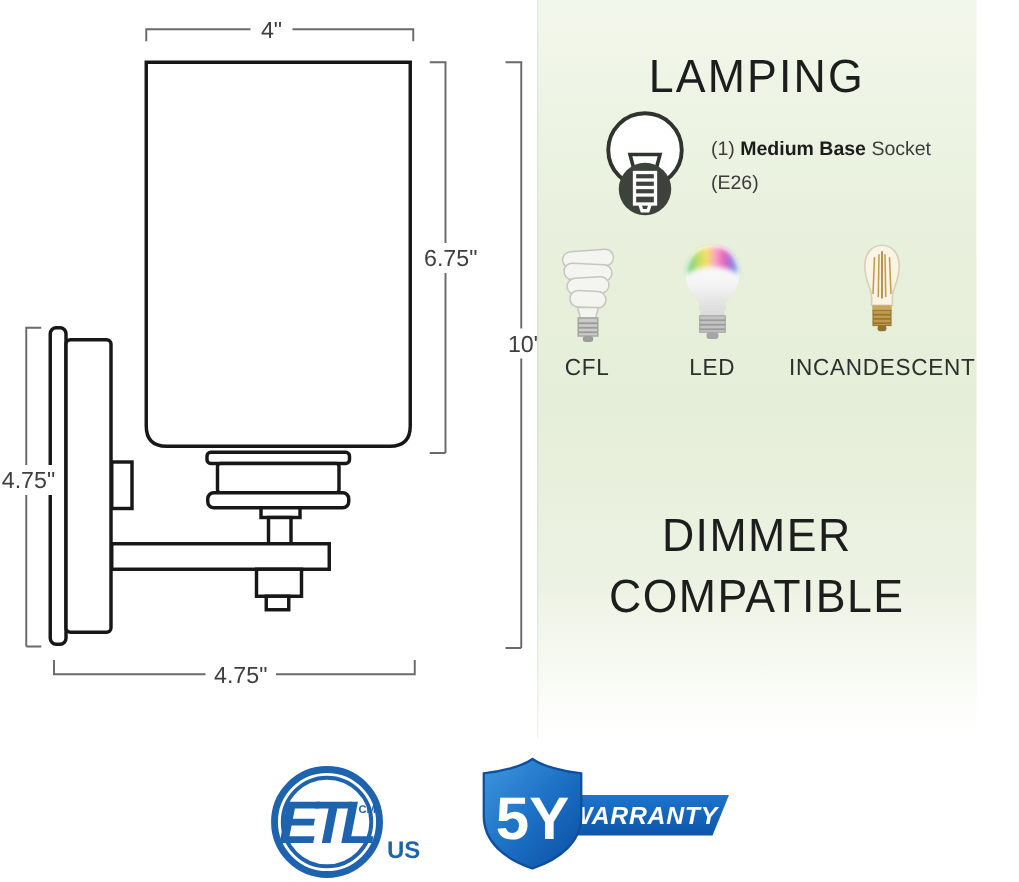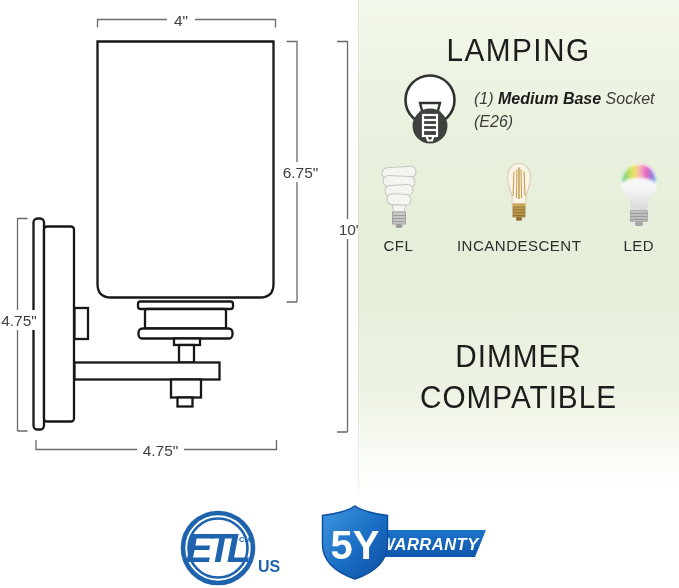--- a/index.html
+++ b/index.html
@@ -5,32 +5,32 @@
   html,body{margin:0;padding:0;background:#ffffff;}
   #stage{
     position:relative;width:679px;height:588px;background:#ffffff;overflow:hidden;
     font-family:"Liberation Sans","DejaVu Sans",sans-serif;
   }
   
   #diagram-svg{position:absolute;left:0;top:0;}
   .dim-text{font-size:15.5px;fill:#3f3f3f;font-family:"Liberation Sans","DejaVu Sans",sans-serif;}
   
   .panel{
-    position:absolute;left:358px;top:0;width:321px;height:492px;
+    position:absolute;left:358px;top:0;width:293px;height:492px;
     background:linear-gradient(180deg,#f2f7eb 0%,#e9f1de 28%,#e5eed8 55%,#edf3e4 80%,#fdfefb 97%,#ffffff 100%);
     box-shadow:inset 1px 0 0 rgba(0,0,0,0.05);
   }
   .panel-title{
     position:absolute;top:33px;left:0;width:100%;margin:0;text-align:center;
     font-size:31px;font-weight:400;letter-spacing:1.5px;color:#1d1d1d;
     transform:scaleX(.96);
   }
   .socket-row{position:absolute;top:72px;left:42px;right:6px;display:flex;align-items:center;}
   .socket-icon{flex:0 0 auto;margin-right:10px;}
-  .socket-text{font-size:16px;line-height:23px;color:#3c3c3c;font-style:italic;}
+  .socket-text{font-size:13px;line-height:23px;color:#3c3c3c;}
   .socket-text b{color:#1c1c1c;}
   .bulbs-row{
     position:absolute;top:162px;left:0;width:100%;
     display:flex;justify-content:center;align-items:flex-end;gap:17px;
   }
   .bulb-col{display:flex;flex-direction:column;align-items:center;}
   .bulb-col.cfl{width:96px;}
   .bulb-col.led{width:94px;}
   .bulb-col.incandescent{width:126px;}
   .bulb-label{margin-top:7px;font-size:15.5px;color:#2e2e2e;letter-spacing:.5px;transform:scaleX(.97);}
@@ -129,40 +129,20 @@
             <rect x="10" y="32" width="24" height="11" rx="5.5" transform="rotate(3 22 37)"></rect>
             <polygon points="15,43 29,43 27,50 17,50"></polygon>
           </g>
           <rect x="15.5" y="50" width="13" height="12" fill="#cbcbc9" stroke="#a5a5a2" stroke-width="1"></rect>
           <line x1="15.5" y1="53.5" x2="28.5" y2="53.5" stroke="#9a9a97" stroke-width="1.2"></line>
           <line x1="15.5" y1="56.5" x2="28.5" y2="56.5" stroke="#9a9a97" stroke-width="1.2"></line>
           <line x1="15.5" y1="59.5" x2="28.5" y2="59.5" stroke="#9a9a97" stroke-width="1.2"></line>
           <rect x="18.5" y="62" width="7" height="4" rx="2" fill="#9c9c99"></rect>
         </svg>
         <span class="bulb-label">CFL</span>
-      </div>
-
-      <div class="bulb-col incandescent">
-        <svg width="40" height="68" viewBox="0 0 40 68" xmlns="http://www.w3.org/2000/svg">
-          <path d="M20 1.5 C27.5 1.5 31.5 8 31.5 15 C31.5 24 28.5 28 27.3 33 C26.5 36.8 27 39.5 27 41.5 L13 41.5 C13 39.5 13.5 36.8 12.7 33 C11.5 28 8.5 24 8.5 15 C8.5 8 12.5 1.5 20 1.5 Z" fill="#f9f4e6" stroke="#d8cfb6" stroke-width="1.1"></path>
-          <g stroke="#c8983f" stroke-width="1">
-            <line x1="15" y1="9.5" x2="14" y2="34"></line>
-            <line x1="18" y1="7.5" x2="17.5" y2="36"></line>
-            <line x1="22" y1="7.5" x2="22.5" y2="36"></line>
-            <line x1="25" y1="9.5" x2="26" y2="34"></line>
-          </g>
-          <line x1="20" y1="5.5" x2="20" y2="37" stroke="#b08a3c" stroke-width="1.2"></line>
-          <rect x="13.5" y="41.5" width="13" height="3.5" fill="#c9a85c"></rect>
-          <rect x="14" y="45" width="12" height="10" fill="#bf9a4f" stroke="#9a7a38" stroke-width="0.8"></rect>
-          <line x1="14" y1="47.8" x2="26" y2="47.8" stroke="#95762f" stroke-width="1.1"></line>
-          <line x1="14" y1="50.6" x2="26" y2="50.6" stroke="#95762f" stroke-width="1.1"></line>
-          <line x1="14" y1="53.4" x2="26" y2="53.4" stroke="#95762f" stroke-width="1.1"></line>
-          <rect x="17" y="55" width="6" height="3.8" rx="1.6" fill="#8f7132"></rect>
-        </svg>
-        <span class="bulb-label">INCANDESCENT</span>
       </div>
 
       <div class="bulb-col led">
         <svg width="46" height="68" viewBox="0 0 46 68" xmlns="http://www.w3.org/2000/svg">
           <defs>
             <linearGradient id="ledBody" x1="0" y1="0" x2="0" y2="1">
               <stop offset="0" stop-color="#ffffff"></stop>
               <stop offset="0.6" stop-color="#f4f4f4"></stop>
               <stop offset="1" stop-color="#dddddd"></stop>
             </linearGradient>
@@ -183,20 +163,40 @@
           <path d="M5.8 21 C6.5 9.5 13 2.5 23 2.5 C33 2.5 39.5 9.5 40.2 21 C33 14 13 14 5.8 21 Z" fill="url(#rainbow)" filter="url(#ledblur)"></path>
           <rect x="15" y="45" width="16" height="3.5" fill="#dcdcdc"></rect>
           <rect x="14.5" y="48.5" width="17" height="11" fill="#c3c3c3" stroke="#a8a8a8" stroke-width="0.8"></rect>
           <line x1="14.5" y1="51.5" x2="31.5" y2="51.5" stroke="#9b9b9b" stroke-width="1.2"></line>
           <line x1="14.5" y1="54.5" x2="31.5" y2="54.5" stroke="#9b9b9b" stroke-width="1.2"></line>
           <line x1="14.5" y1="57.5" x2="31.5" y2="57.5" stroke="#9b9b9b" stroke-width="1.2"></line>
           <rect x="19" y="59.5" width="8" height="4.5" rx="2" fill="#a5a5a5"></rect>
         </svg>
         <span class="bulb-label">LED</span>
       </div>
+
+      <div class="bulb-col incandescent">
+        <svg width="40" height="68" viewBox="0 0 40 68" xmlns="http://www.w3.org/2000/svg">
+          <path d="M20 1.5 C27.5 1.5 31.5 8 31.5 15 C31.5 24 28.5 28 27.3 33 C26.5 36.8 27 39.5 27 41.5 L13 41.5 C13 39.5 13.5 36.8 12.7 33 C11.5 28 8.5 24 8.5 15 C8.5 8 12.5 1.5 20 1.5 Z" fill="#f9f4e6" stroke="#d8cfb6" stroke-width="1.1"></path>
+          <g stroke="#c8983f" stroke-width="1">
+            <line x1="15" y1="9.5" x2="14" y2="34"></line>
+            <line x1="18" y1="7.5" x2="17.5" y2="36"></line>
+            <line x1="22" y1="7.5" x2="22.5" y2="36"></line>
+            <line x1="25" y1="9.5" x2="26" y2="34"></line>
+          </g>
+          <line x1="20" y1="5.5" x2="20" y2="37" stroke="#b08a3c" stroke-width="1.2"></line>
+          <rect x="13.5" y="41.5" width="13" height="3.5" fill="#c9a85c"></rect>
+          <rect x="14" y="45" width="12" height="10" fill="#bf9a4f" stroke="#9a7a38" stroke-width="0.8"></rect>
+          <line x1="14" y1="47.8" x2="26" y2="47.8" stroke="#95762f" stroke-width="1.1"></line>
+          <line x1="14" y1="50.6" x2="26" y2="50.6" stroke="#95762f" stroke-width="1.1"></line>
+          <line x1="14" y1="53.4" x2="26" y2="53.4" stroke="#95762f" stroke-width="1.1"></line>
+          <rect x="17" y="55" width="6" height="3.8" rx="1.6" fill="#8f7132"></rect>
+        </svg>
+        <span class="bulb-label">INCANDESCENT</span>
+      </div>
     </div>
 
     <div class="dimmer">
       <div>DIMMER</div>
       <div>COMPATIBLE</div>
     </div>
   </div>
 
   <svg id="etl-logo" width="106" height="84" viewBox="0 0 106 84" xmlns="http://www.w3.org/2000/svg">
     <circle cx="40" cy="42" r="35" fill="none" stroke="#1e63ae" stroke-width="4.6"></circle>

